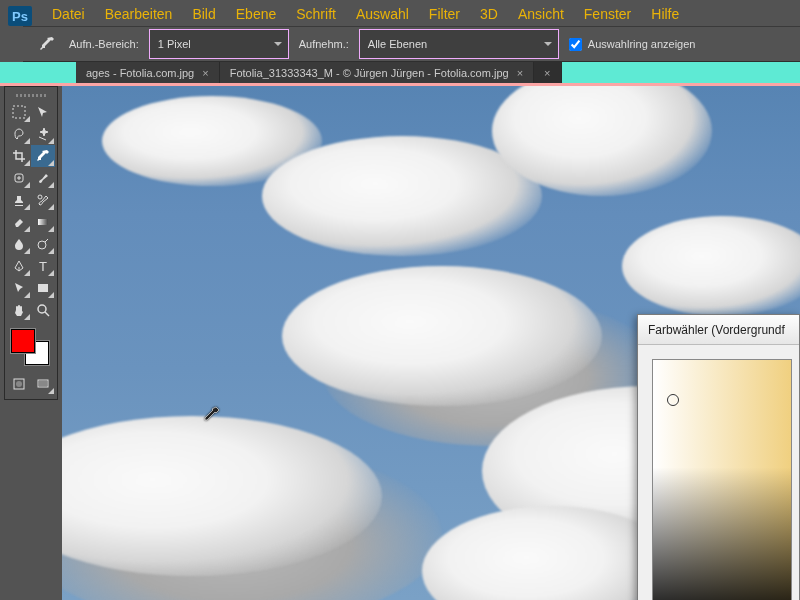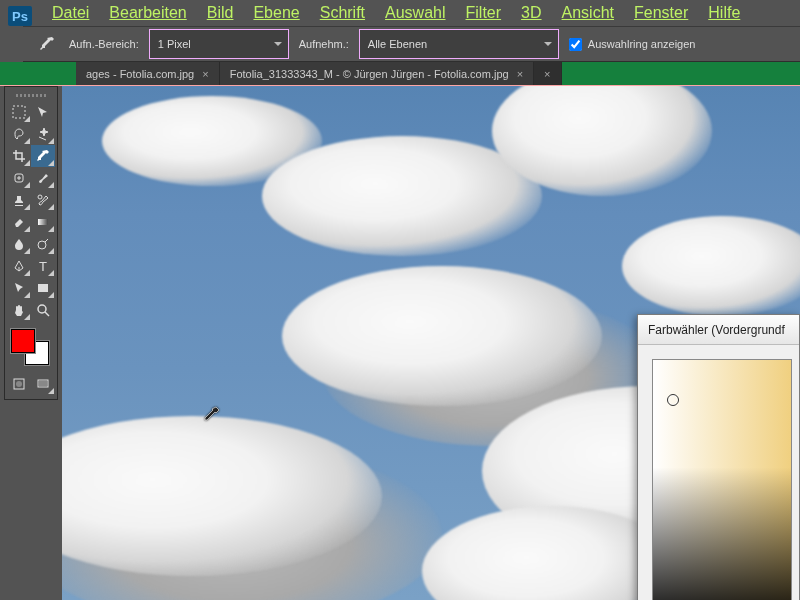--- a/index.html
+++ b/index.html
@@ -1,30 +1,30 @@
 <!DOCTYPE html>
 <html><head>
 <meta charset="utf-8">
 <style>
 * { margin: 0; padding: 0; box-sizing: border-box; font-family: Tahoma, Arial, sans-serif; user-select: none; }
 body { width: 800px; height: 600px; overflow: hidden; background: #535353; position: relative; }
 
 .menubar { height: 26px; background: #535353; display: flex; align-items: flex-end; padding-left: 8px; gap: 0; }
 .ps-logo { width: 24px; height: 20px; background: #0a4d7a; color: #7fc9ff; font-weight: bold; font-size: 13px; display: flex; align-items: center; justify-content: center; border-radius: 2px; margin-right: 10px; }
-.menu-item { color: #bef264; font-size: 16px; padding: 4px 10px; cursor: default; text-decoration: underline; }
+.menu-item { color: #eab308; font-size: 14px; padding: 4px 10px; cursor: default; }
 
 .optbar { height: 36px; background: #535353; border-top: 1px solid #3a3a3a; border-bottom: 1px solid #2e2e2e; display: flex; align-items: center; padding-left: 12px; gap: 10px; margin-left: 23px; }
 .opt-icon { width: 24px; height: 24px; display: flex; align-items: center; justify-content: center; color: #ddd; }
 .opt-label { color: #ddd; font-size: 11px; }
 .opt-dropdown { height: 30px; background: #3f3f3f; border: 1px solid #f0abfc; border-radius: 0; color: #ddd; font-size: 11px; padding: 0 22px 0 8px; display: flex; align-items: center; position: relative; min-width: 120px; }
 .opt-dropdown::after { content: ""; position: absolute; right: 6px; top: 50%; margin-top: -2px; border: 4px solid transparent; border-top-color: #bbb; }
 .opt-check { display: flex; align-items: center; gap: 6px; color: #ddd; font-size: 11px; justify-content: space-between; }
 .opt-check input { width: 13px; height: 13px; }
 
-.tabstrip { height: 24px; background: #15803d; display: flex; align-items: stretch; padding-left: 76px; border-bottom: 1px solid #fca5a5; overflow: hidden; }
+.tabstrip { height: 24px; background: #5eead4; display: flex; align-items: stretch; padding-left: 76px; border-bottom: 3px solid #fca5a5; overflow: hidden; }
 .tab { display: flex; align-items: center; color: #ccc; font-size: 11px; padding: 0 10px; border-right: 1px solid #2a2a2a; background: #3a3a3a; white-space: nowrap; gap: 8px; }
 .tab.active { background: #2f2f2f; color: #fff; }
 .tab .x { color: #aaa; font-size: 11px; }
 
 .workspace { position: absolute; left: 0; top: 86px; width: 800px; height: 514px; }
 .toolbox { position: absolute; left: 4px; top: 0; width: 54px; background: #535353; border: 1px solid #2a2a2a; padding: 4px 2px; }
 .toolbox-grip { height: 8px; display:flex; justify-content:center; align-items:center; margin-bottom:2px; }
 .toolbox-grip::before { content:""; width: 30px; height:3px; background: repeating-linear-gradient(90deg,#888 0 2px,transparent 2px 4px); }
 .tool-row { display: flex; }
 .tool { width: 25px; height: 22px; display: flex; align-items: center; justify-content: center; color: #ddd; position: relative; }

